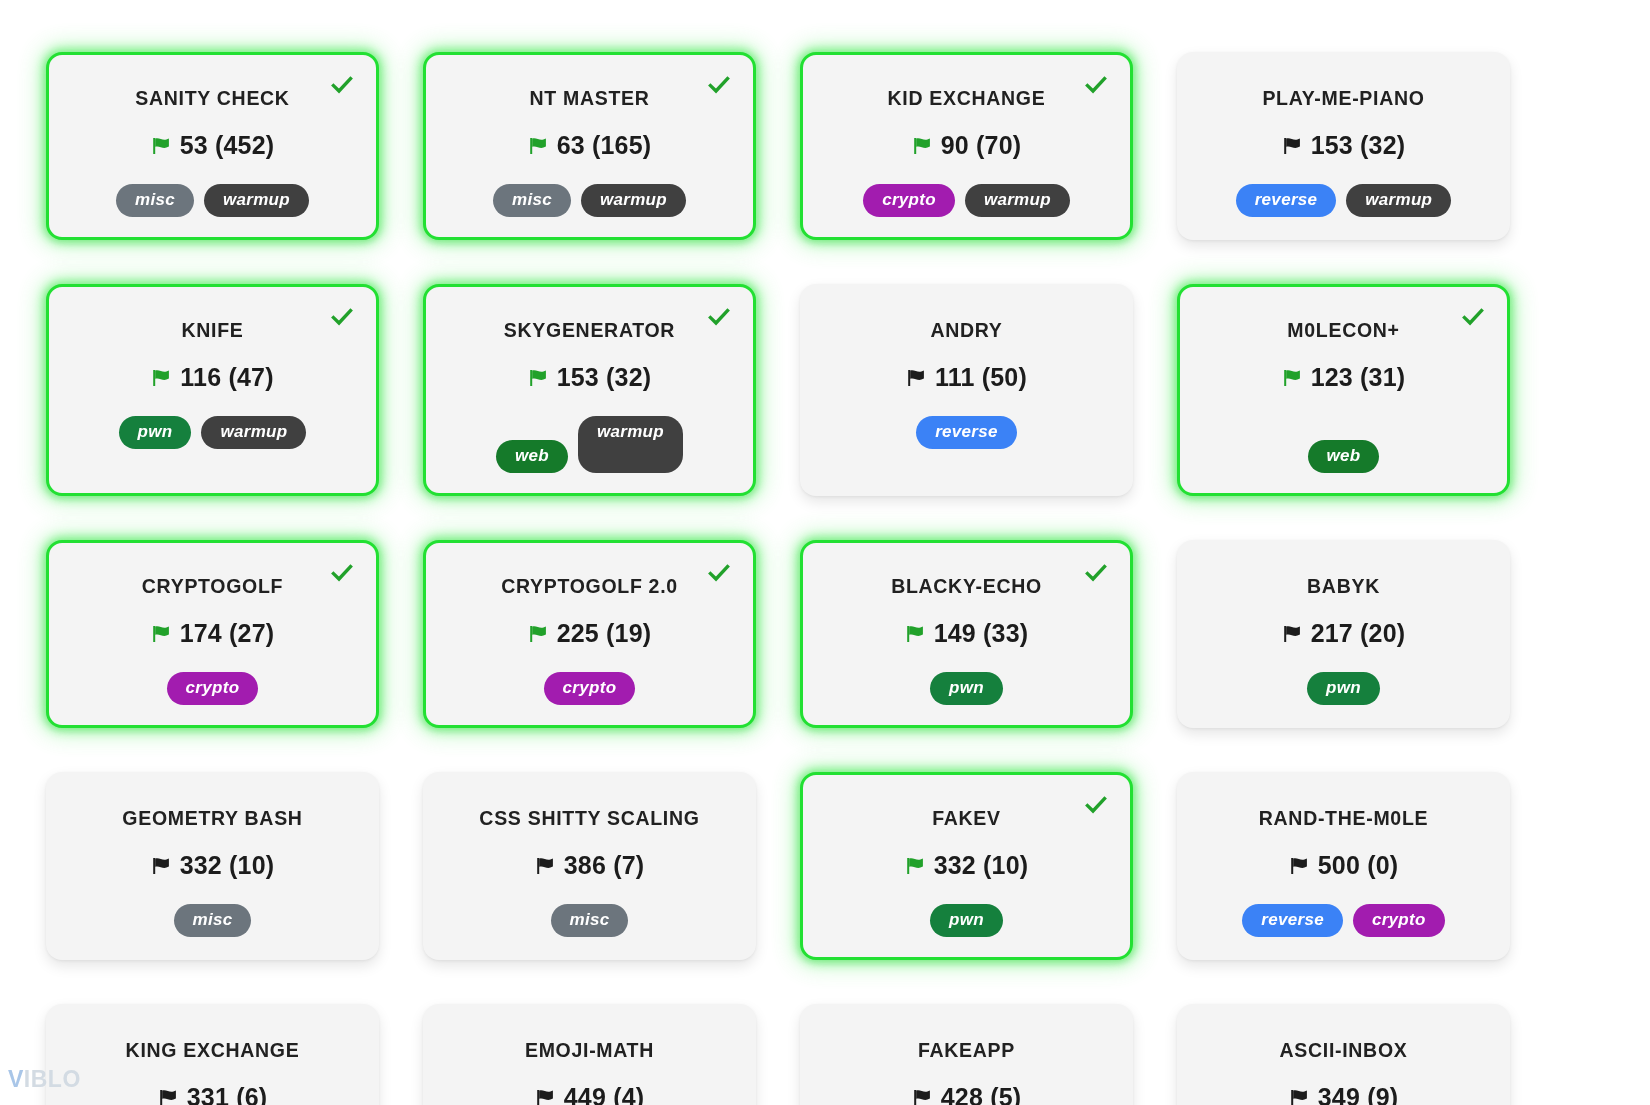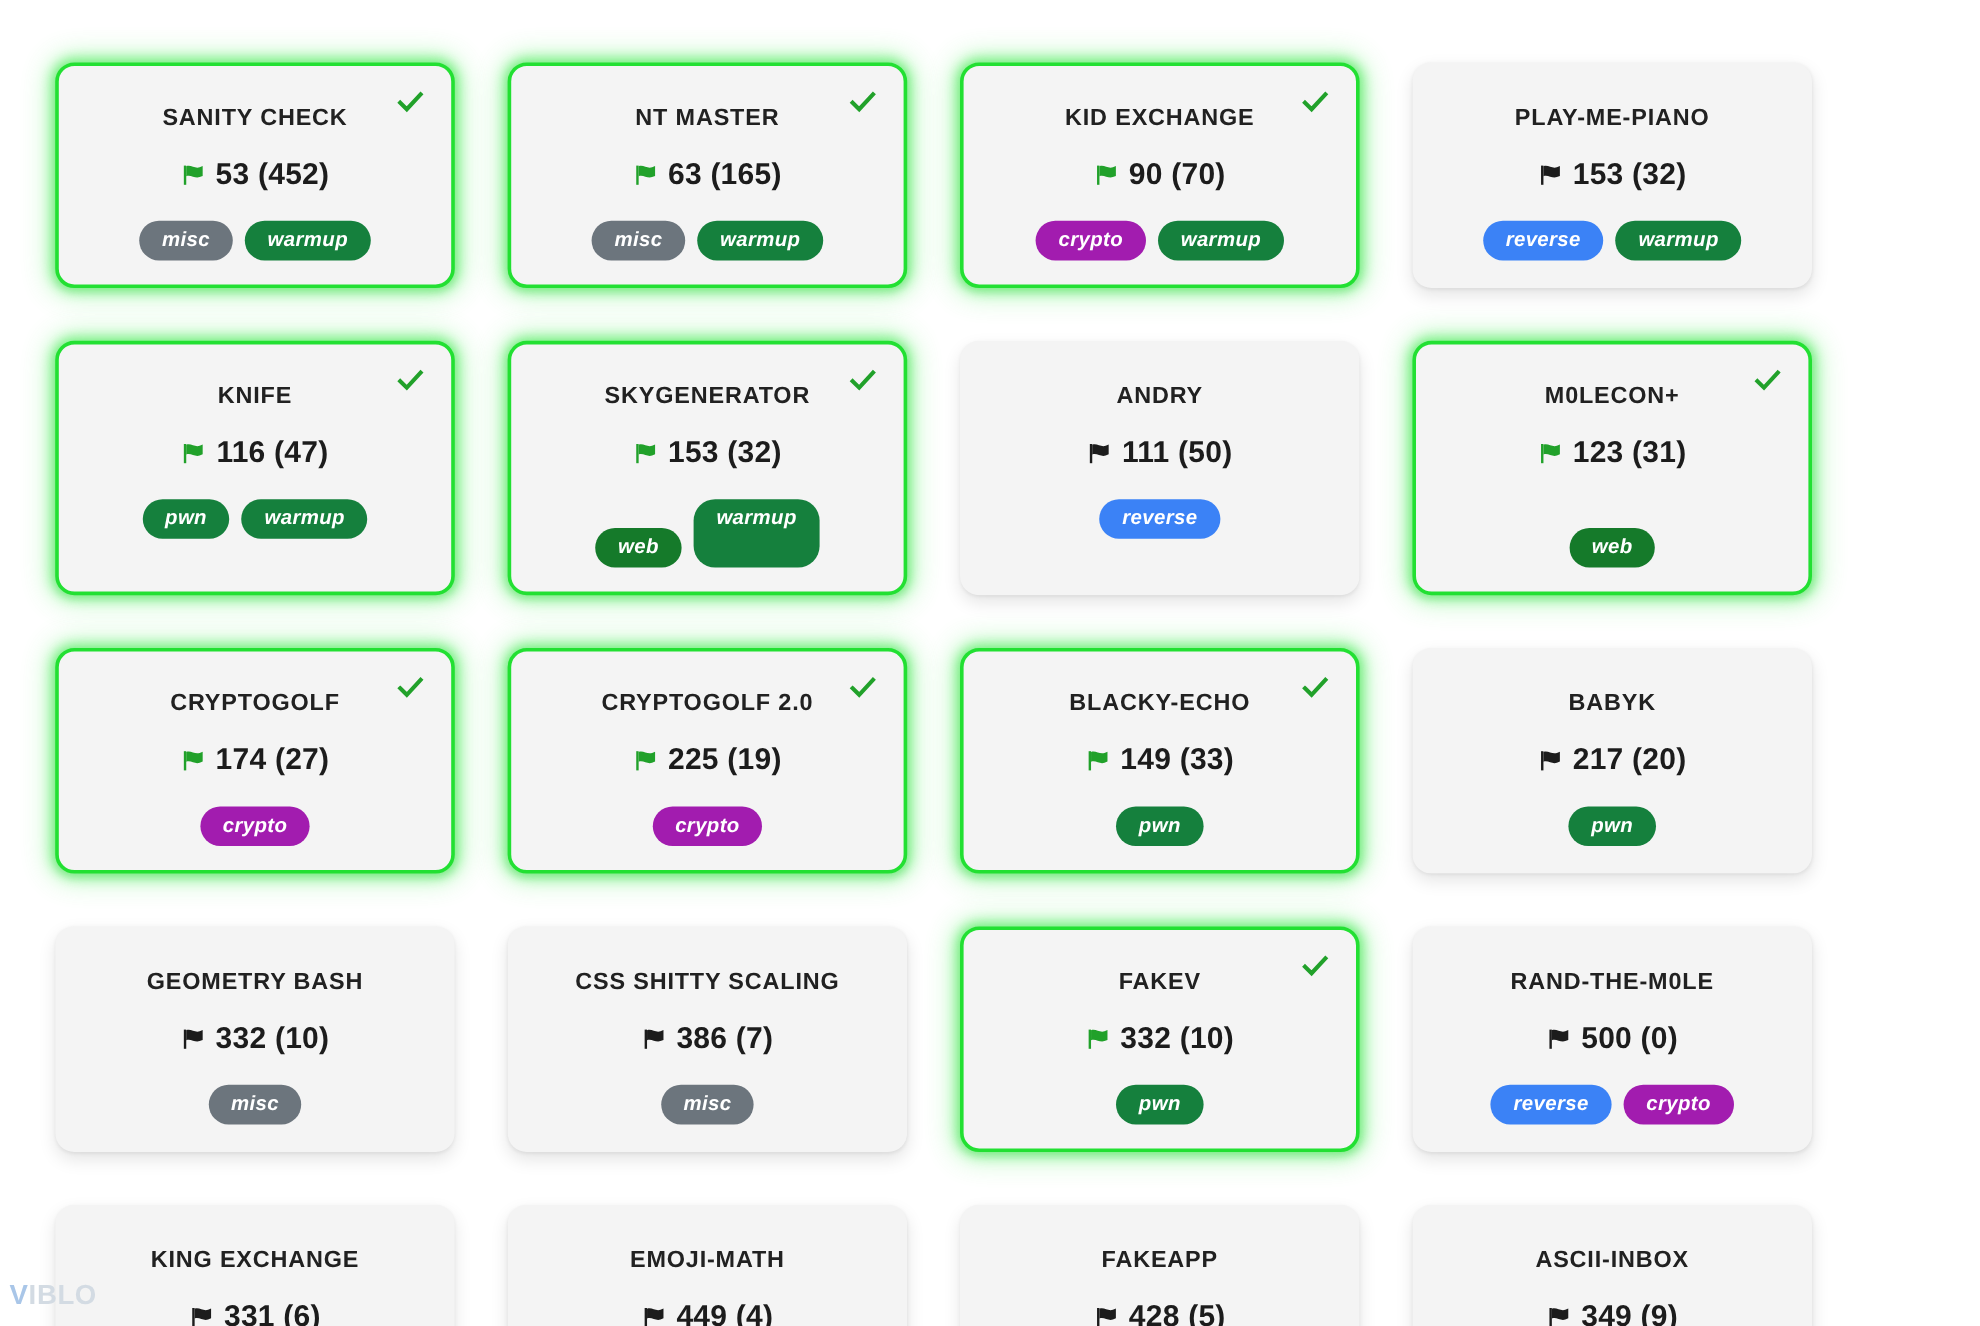--- a/index.html
+++ b/index.html
@@ -109,21 +109,21 @@
     font-weight: bold;
     color: #ffffff;
     padding: 6px 19px 7px 19px;
     border-radius: 18px;
     letter-spacing: 0.3px;
     white-space: nowrap;
     line-height: 1.15;
   }
 
   .tag-misc    { background: #6c757d; }
-  .tag-warmup  { background: #15803d; }
+  .tag-warmup  { background: #404040; }
   .tag-crypto  { background: #a21caf; }
   .tag-pwn     { background: #15803d; }
   .tag-web     { background: #157a2a; margin-top: 24px; }
   .tag-reverse { background: #3b82f6; }
 
   .watermark {
     position: absolute;
     left: 8px;
     bottom: 12px;
     font-size: 23px;

